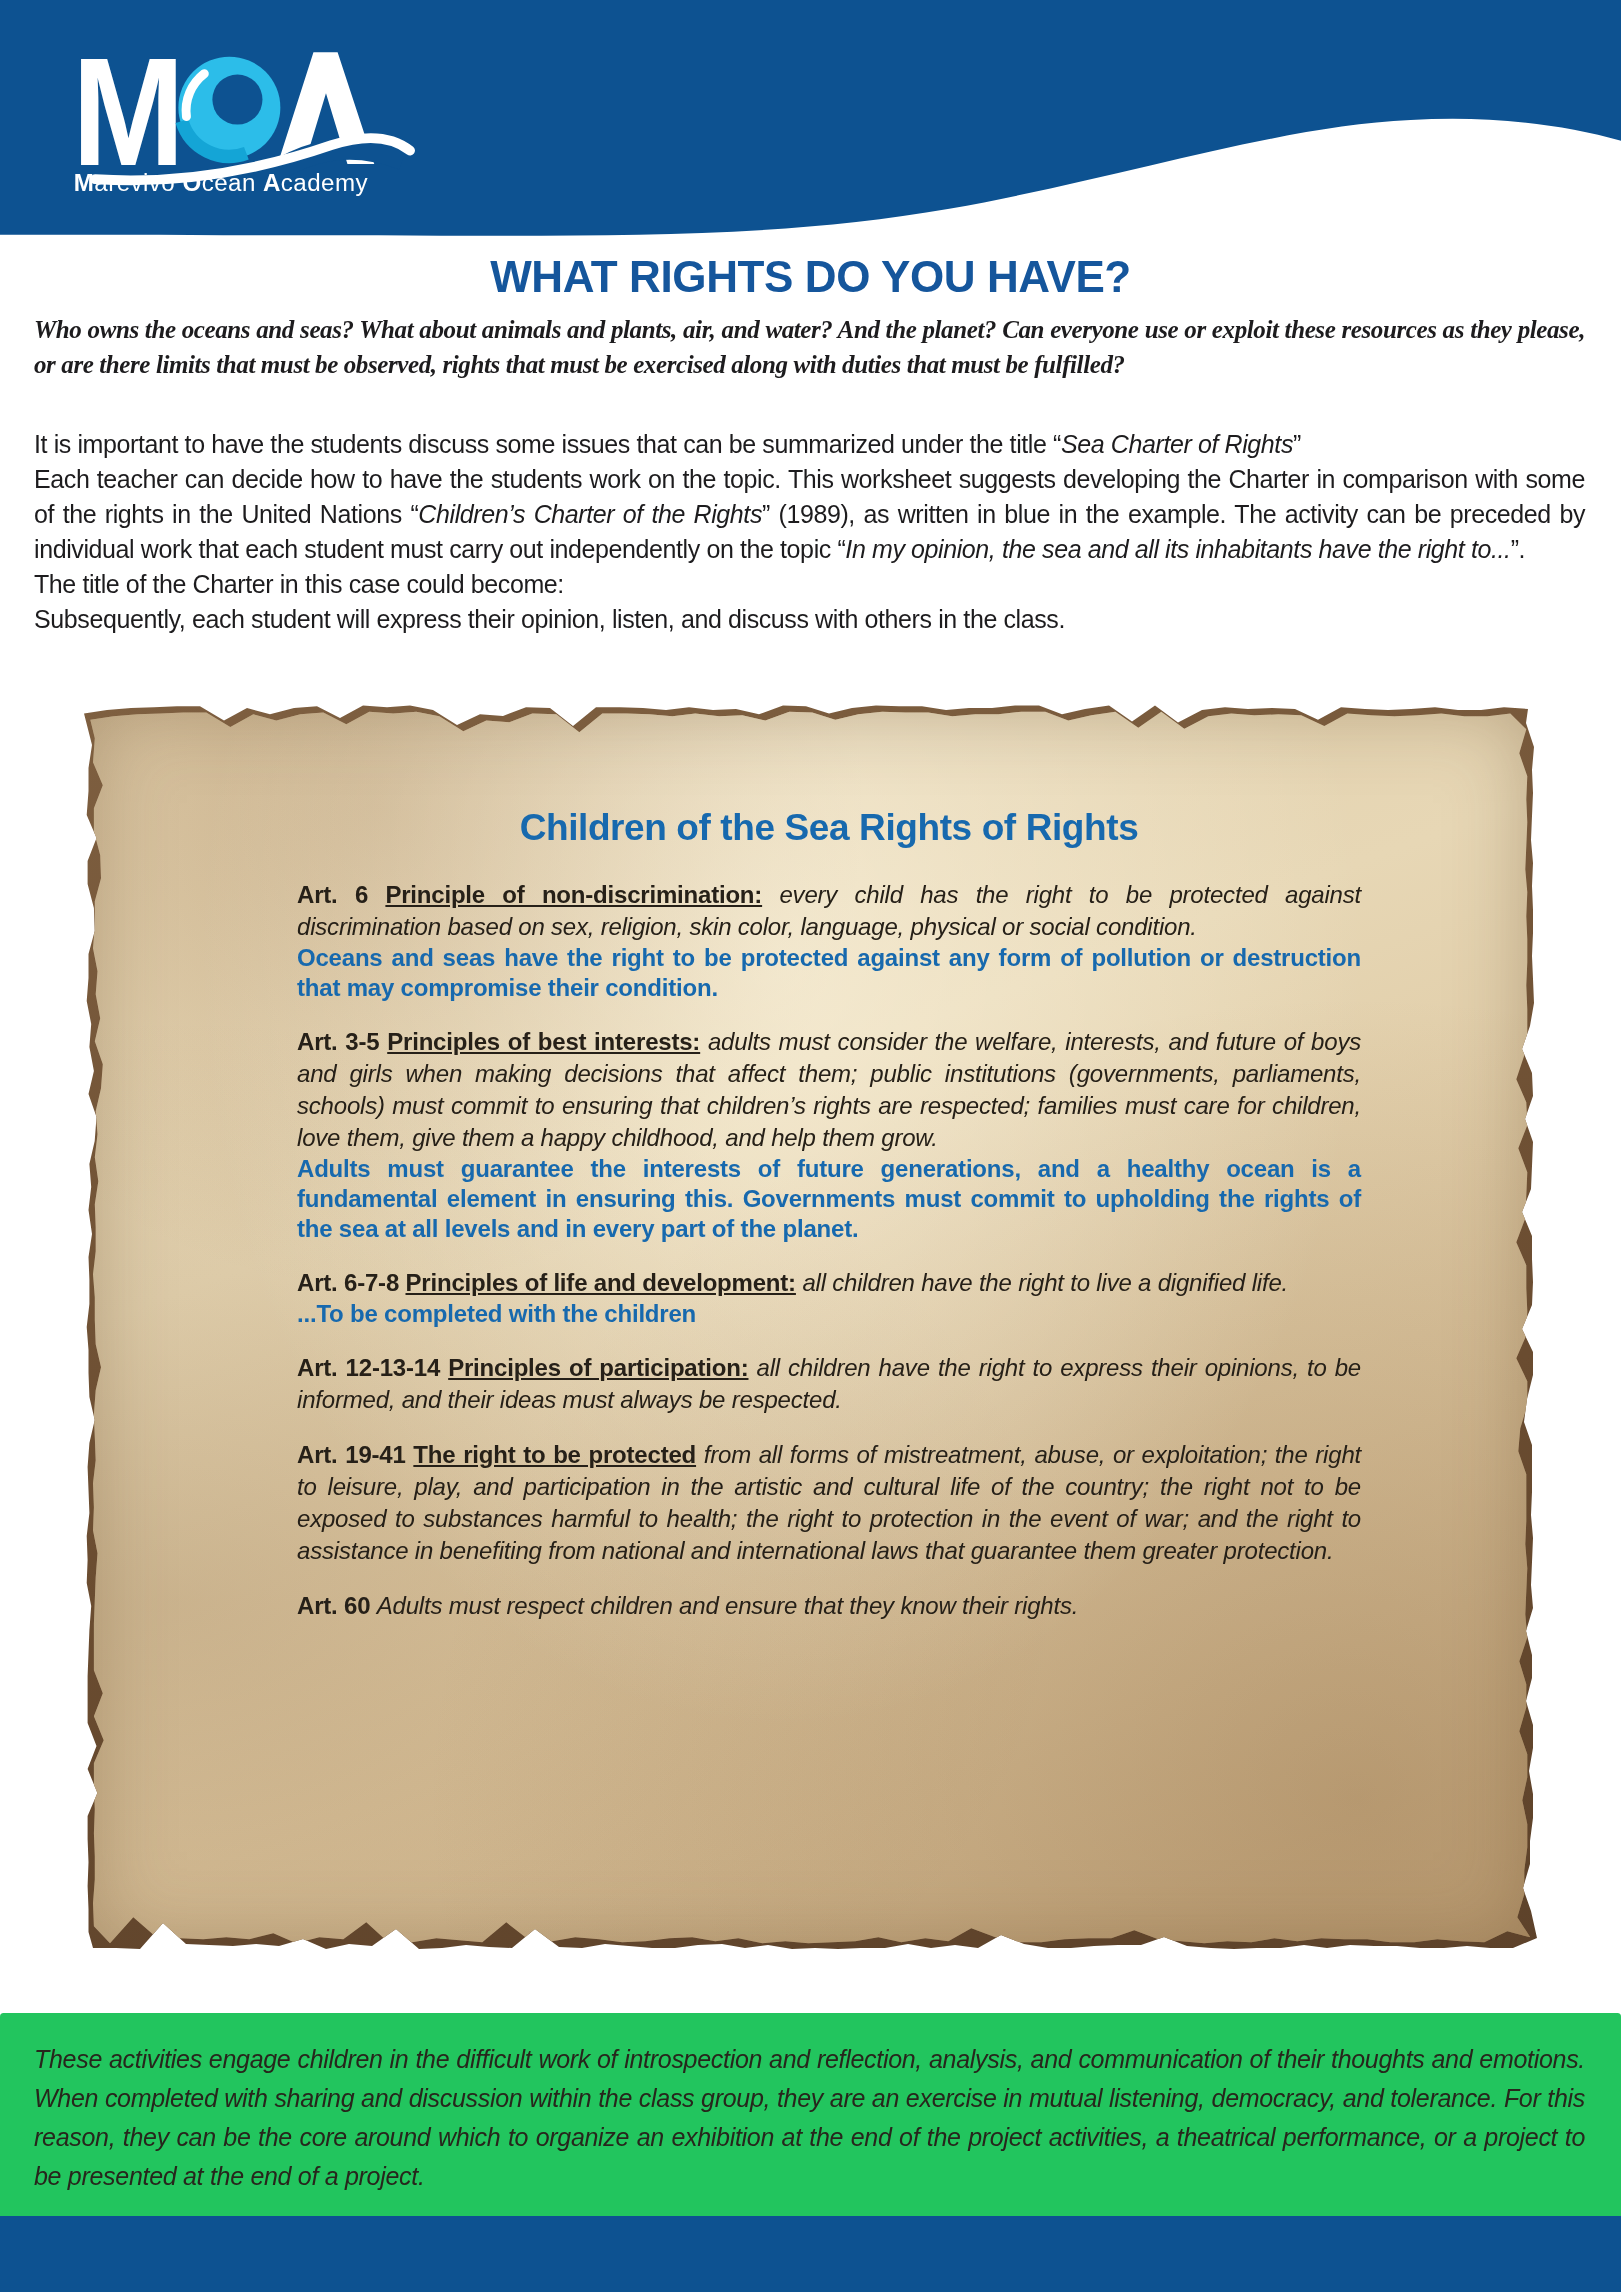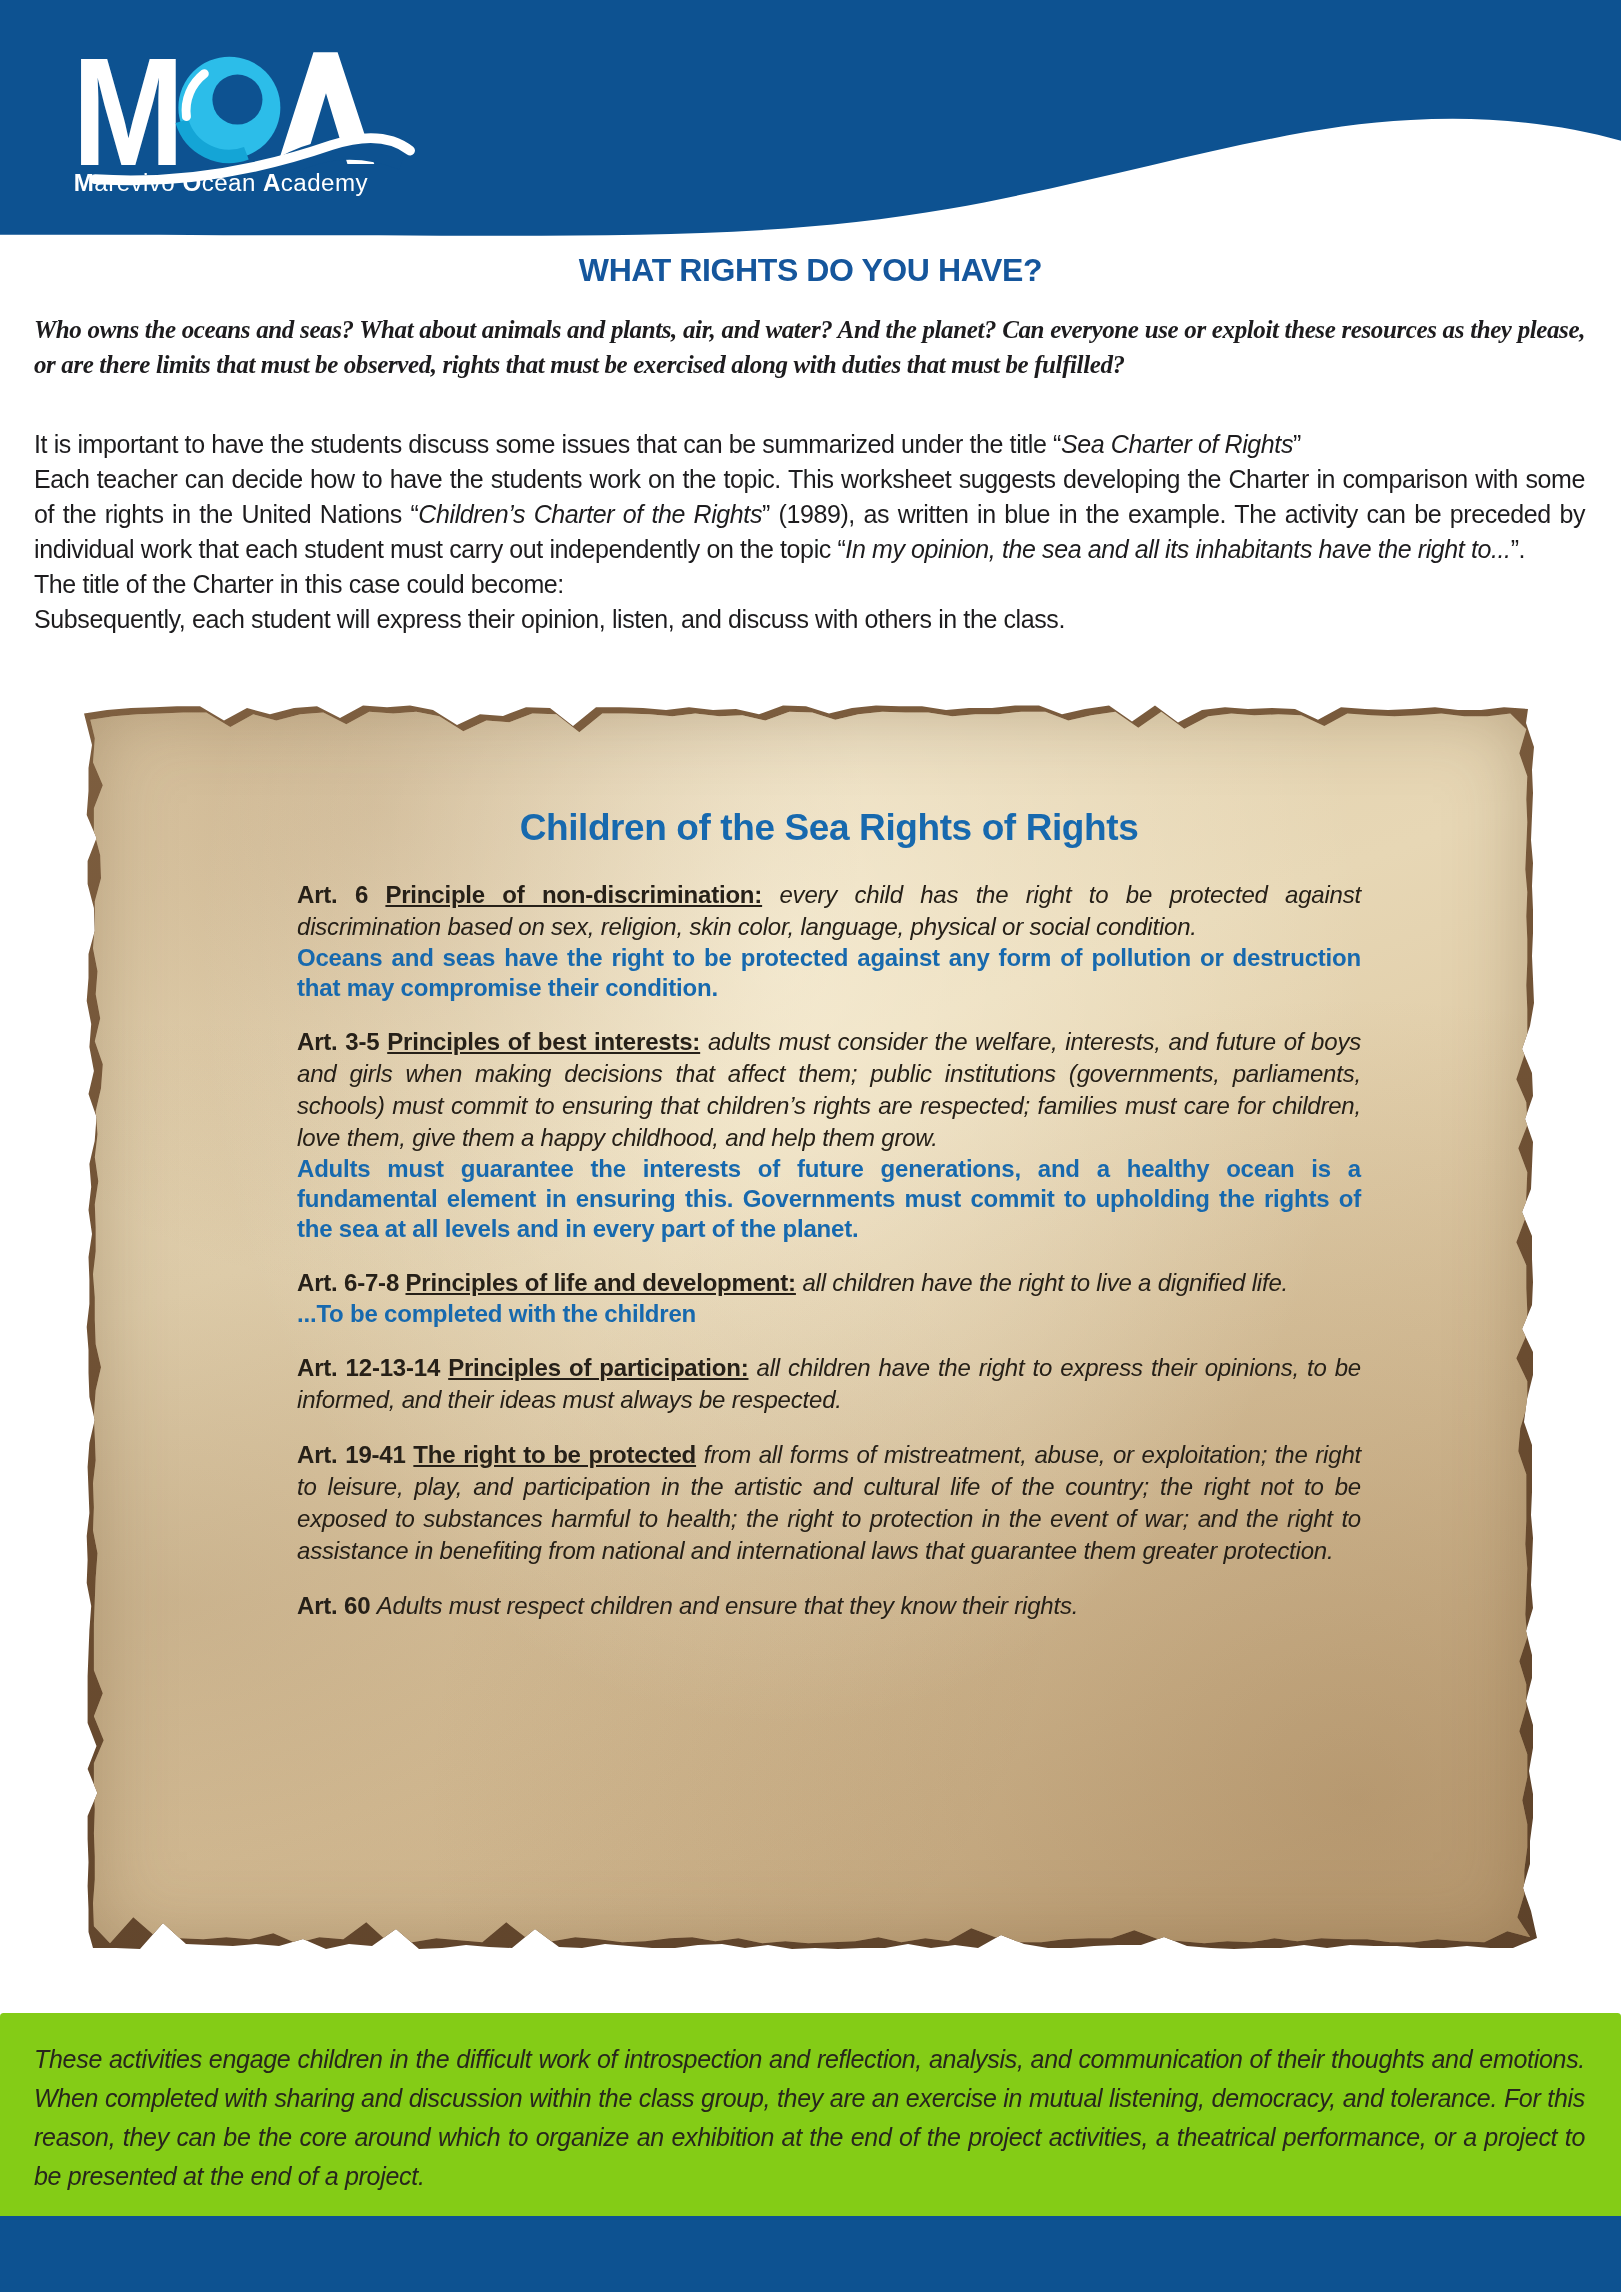--- a/index.html
+++ b/index.html
@@ -6,21 +6,21 @@
   .page{
     position:relative; width:1621px; height:2293px; background:#ffffff;
     font-family:"Liberation Sans", sans-serif; overflow:hidden;
   }
   
   .header-wave{position:absolute;left:0;top:0;width:1621px;height:242px;}
   .logo-svg{position:absolute;left:70px;top:45px;width:376px;height:161px;}
   
   .page-title{
     position:absolute;left:0;top:252px;width:1621px;margin:0;
-    text-align:center;font-size:32px;font-weight:bold;letter-spacing:-0.4px;
+    text-align:center;font-size:44px;font-weight:bold;letter-spacing:-0.4px;
     color:#15569c;
   }
   .intro{
     position:absolute;left:34px;top:312px;width:1551px;margin:0;
     font-size:25px;line-height:35px;font-weight:bold;font-style:italic;
     color:#1d1c1e;text-align:justify;letter-spacing:-0.4px;font-family:Liberation Serif, serif;
   }
   .body-block{
     position:absolute;left:34px;top:427px;width:1551px;
     font-size:25px;line-height:35px;color:#1d1c1e;letter-spacing:-0.4px;
@@ -55,21 +55,21 @@
   .article-label{font-weight:bold;}
   .article-principle{font-weight:bold;text-decoration:underline;}
   .article-italic{font-style:italic;}
   .article-blue{
     margin:0;font-size:24px;line-height:30px;font-weight:bold;
     color:#1769ae;text-align:justify;letter-spacing:-0.2px;
   }
   
   .note-box{
     position:absolute;left:0;top:2013px;width:1621px;height:212px;
-    background:#84cc16;border-radius:3.6px;
+    background:#22c55e;border-radius:3.6px;
   }
   .note-text{
     margin:0;padding:27px 36px 0 34px;font-size:25px;line-height:39px;
     font-style:italic;color:#27261c;text-align:justify;letter-spacing:-0.3px;
   }
   
   .footer-bar{
     position:absolute;left:0;top:2216px;width:1621px;height:77px;background:#0d5291;
   }
 </style>

